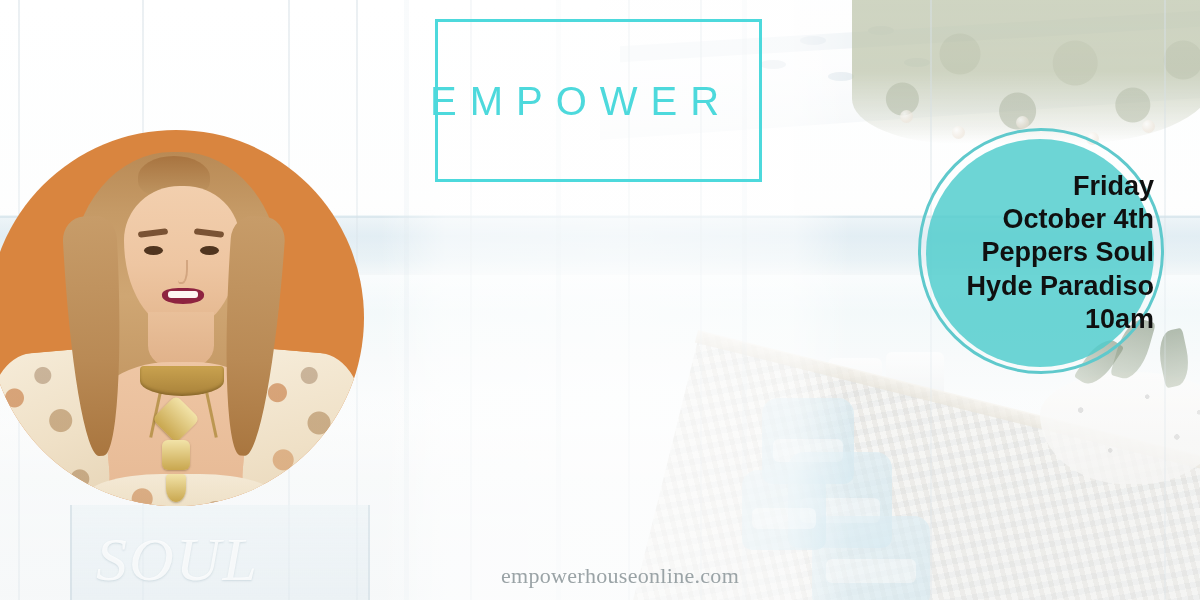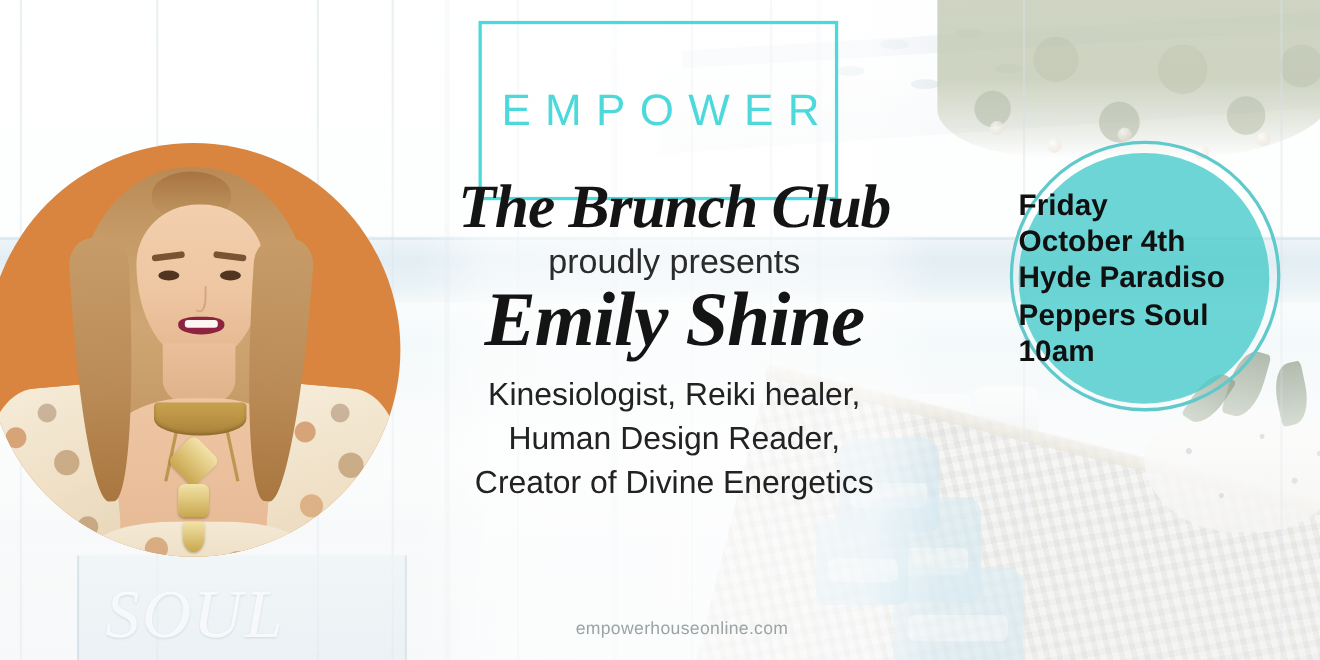--- a/index.html
+++ b/index.html
@@ -284,22 +284,22 @@
   }
   .chainL { left:166px; transform:rotate(12deg); }
   .chainR { left:222px; transform:rotate(-12deg); }
 
   
   .logo-frame {
     position:absolute; left:435px; top:19px; width:327px; height:163px;
     border:3px solid #4dd9dc;
   }
   .logo-text {
-    position:absolute; left:431px; top:19px; width:327px; height:163px;
-    display:flex; flex-direction:column; align-items:flex-end; justify-content:center;
+    position:absolute; left:417px; top:19px; width:327px; height:163px;
+    display:flex; flex-direction:column; align-items:flex-start; justify-content:center;
     gap:6px;
   }
   .logo-line {
     color:#4dd9dc;
     font-family:"Liberation Sans", sans-serif;
     font-weight:300;
     font-size:40px;
     line-height:1;
     letter-spacing:13px;
     text-indent:13px;
@@ -337,34 +337,34 @@
   .badge-ring {
     position:absolute; left:918px; top:128px;
     width:246px; height:246px; border-radius:50%;
     border:3px solid #5fc9cc;
   }
   .badge-disc {
     position:absolute; left:926px; top:139px;
     width:228px; height:228px; border-radius:50%;
     background:rgba(77,204,204,.82);
     display:flex; flex-direction:column;
-    align-items:flex-start; justify-content:center;
+    align-items:flex-end; justify-content:center;
   }
   .badge-line {
     font-family:"Liberation Sans", sans-serif;
     font-weight:700; font-size:27px; line-height:1.23;
     color:#101010; white-space:nowrap;
   }
 
   
   .footer {
     position:absolute; left:0; right:0; top:563px;
     text-align:center;
-    font-family:Liberation Sans, sans-serif;
-    font-size:16px; color:#9aa3a6; letter-spacing:.3px;margin-left:40px;
+    font-family:Liberation Serif, serif;
+    font-size:22px; color:#9aa3a6; letter-spacing:.3px;margin-left:40px;
   }
 </style>
 </head>
 <body>
 
 <div class="flyer">
 
   <div class="photo">
     <div class="bg-base"></div>
     <div class="ocean"></div>
@@ -457,35 +457,25 @@
       <div class="neck-gem gem2"></div>
       <div class="neck-gem gem3"></div>
     </div>
   </div>
 
   <div class="logo-frame"></div>
   <div class="logo-text">
     <div class="logo-line one">EMPOWER</div>
   </div>
 
-  <div class="centre">
-    <div class="script-lg">The Brunch Club</div>
-    <div class="presents">proudly presents</div>
-    <div class="script-xl">Emily Shine</div>
-    <div class="creds">
-      <div>Kinesiologist, Reiki healer,</div>
-      <div>Human Design Reader,</div>
-      <div>Creator of Divine Energetics</div>
-    </div>
-  </div>
 
   <div class="badge-ring"></div>
   <div class="badge-disc">
     <div class="badge-line">Friday</div>
     <div class="badge-line">October 4th</div>
+    <div class="badge-line">Peppers Soul</div>
     <div class="badge-line">Hyde Paradiso</div>
-    <div class="badge-line">Peppers Soul</div>
     <div class="badge-line">10am</div>
   </div>
 
   <div class="footer">empowerhouseonline.com</div>
 
 </div>
 
 </body></html>

